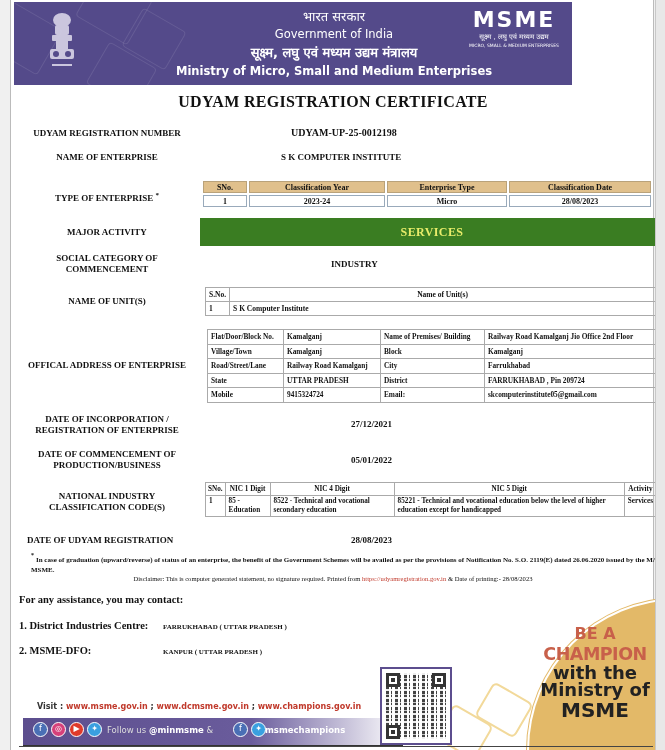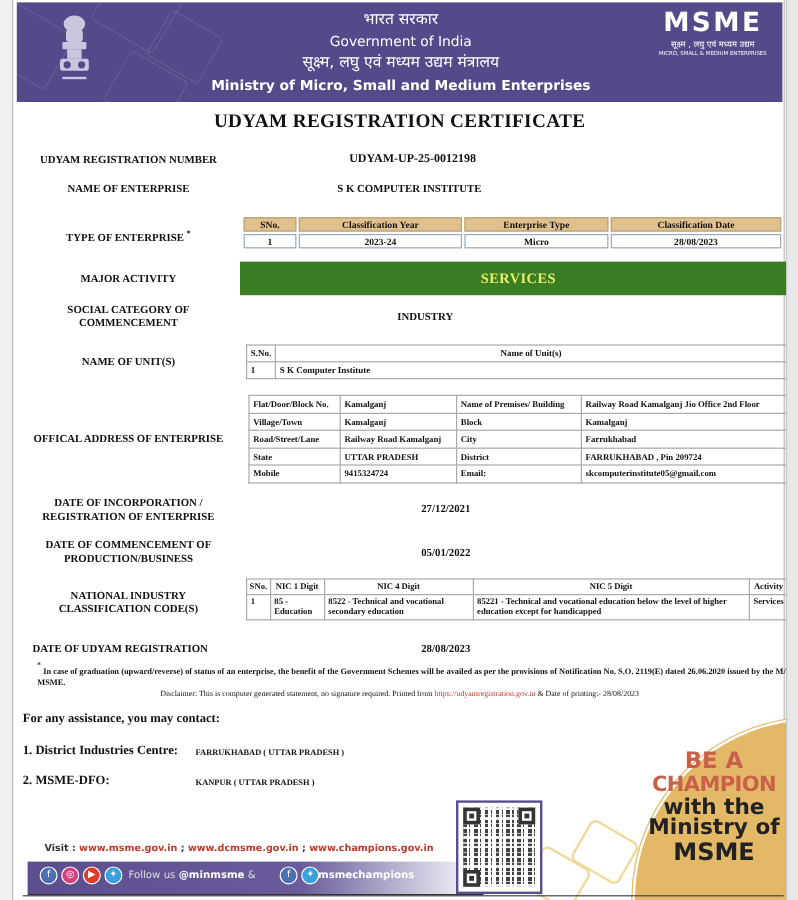--- a/index.html
+++ b/index.html
@@ -3,27 +3,27 @@
 <meta charset="utf-8">
 <style>
   * { box-sizing: border-box; margin: 0; padding: 0; }
   html, body { width: 665px; height: 750px; overflow: hidden; background: #f0f0f0; }
   body { font-family: "Liberation Serif", serif; color: #111; position: relative; }
 
   .page { position: absolute; left: 10px; top: 0; width: 644px; height: 750px; background: #fff; border-left: 1px solid #bbb; border-right: 1px solid #bbb; }
   .page-edge { position: absolute; right: 0; top: 0; width: 10px; height: 750px; background: #e8e8e8; border-left: 1px solid #c8c8c8; }
 
   
-  .header { position: absolute; left: 3px; top: 2px; width: 638px; height: 83px; background: #544a8a; overflow: hidden; }
+  .header { position: absolute; left: 3px; top: 2px; width: 558px; height: 83px; background: #544a8a; overflow: hidden; }
   .header .hex { position: absolute; border: 1px solid rgba(255,255,255,0.10); transform: rotate(30deg); border-radius: 4px; }
   .emblem { position: absolute; left: 30px; top: 8px; width: 36px; height: 62px; }
   .header-center { position: absolute; left: 150px; top: 6px; width: 340px; text-align: center; color: #fff; font-family: "DejaVu Sans", sans-serif; }
   .header-center .hi1 { font-size: 13px; line-height: 18px; }
   .header-center .en1 { font-size: 11.5px; line-height: 17px; }
-  .header-center .hi2 { font-size: 13px; line-height: 19px; }
+  .header-center .hi2 { font-size: 13px; line-height: 19px; font-weight: bold; }
   .header-center .en2 { font-size: 11.5px; line-height: 18px; font-weight: bold; }
   .msme-logo { position: absolute; right: 8px; top: 6px; width: 100px; text-align: center; color: #fff; }
   .msme-logo .mark { font-family: "DejaVu Sans", sans-serif; font-weight: bold; font-size: 22px; letter-spacing: 2px; line-height: 24px; }
   .msme-logo .sub1 { font-size: 7px; line-height: 10px; font-family: "DejaVu Sans", sans-serif; }
   .msme-logo .sub2 { font-size: 4.5px; line-height: 7px; font-family: "DejaVu Sans", sans-serif; }
 
   .title { position: absolute; left: 0; top: 93px; width: 644px; text-align: center; font-size: 16px; font-weight: bold; letter-spacing: 0.3px; }
 
   .lbl { position: absolute; font-size: 9px; font-weight: bold; text-align: center; line-height: 11px; }
   .val { position: absolute; font-size: 9px; font-weight: bold; text-align: left; }
@@ -51,21 +51,21 @@
   .note sup { font-size: 6px; position: relative; top: -2px; margin-right: 2px; }
   .disclaimer { position: absolute; left: 0; top: 575px; width: 644px; text-align: center; font-size: 6.6px; }
   .disclaimer .link { color: #c0392b; }
 
   .assist-h { position: absolute; left: 8px; top: 594px; font-size: 10.5px; font-weight: bold; }
   .contact-lbl { position: absolute; left: 8px; font-size: 10.5px; font-weight: bold; }
   .contact-val { position: absolute; left: 152px; font-size: 7px; font-weight: bold; }
 
   .champ-circle { position: absolute; left: 518px; top: 600px; width: 300px; height: 300px; border-radius: 50%; background: #e3b968; box-shadow: 0 0 0 2px #fff, 0 0 0 3px #e3b968; }
   .champ-text { position: absolute; left: 518px; top: 624px; width: 132px; text-align: center; font-family: "DejaVu Sans", sans-serif; font-weight: bold; }
-  .champ-text .c1 { color: #c8604a; font-size: 19px; line-height: 20px; }
+  .champ-text .c1 { color: #c8604a; font-size: 16px; line-height: 20px; }
   .champ-text .c2 { color: #c8604a; font-size: 17.5px; line-height: 20px; letter-spacing: -0.5px; }
   .champ-text .c3 { color: #222; font-size: 18px; line-height: 17px; }
   .champ-text .c4 { color: #222; font-size: 20px; line-height: 24px; }
 
   .hex-outline { position: absolute; border: 2px solid #f2d99a; border-radius: 6px; transform: rotate(30deg); }
 
   .visit { position: absolute; left: 26px; top: 702px; font-family: "DejaVu Sans", sans-serif; font-size: 8px; font-weight: bold; color: #333; white-space: nowrap; }
   .visit .red { color: #c0392b; }
   .follow-bar { position: absolute; left: 12px; top: 718px; width: 380px; height: 28px; background: linear-gradient(90deg, #5c4e8e 0%, #6a5c9c 60%, rgba(255,255,255,0) 100%); border-bottom: 1px solid #333; }
   .social { position: absolute; top: 4px; width: 15px; height: 15px; border-radius: 50%; border: 1.5px solid #fff; color: #fff; font-size: 8px; text-align: center; line-height: 12px; font-family: "DejaVu Sans", sans-serif; }

